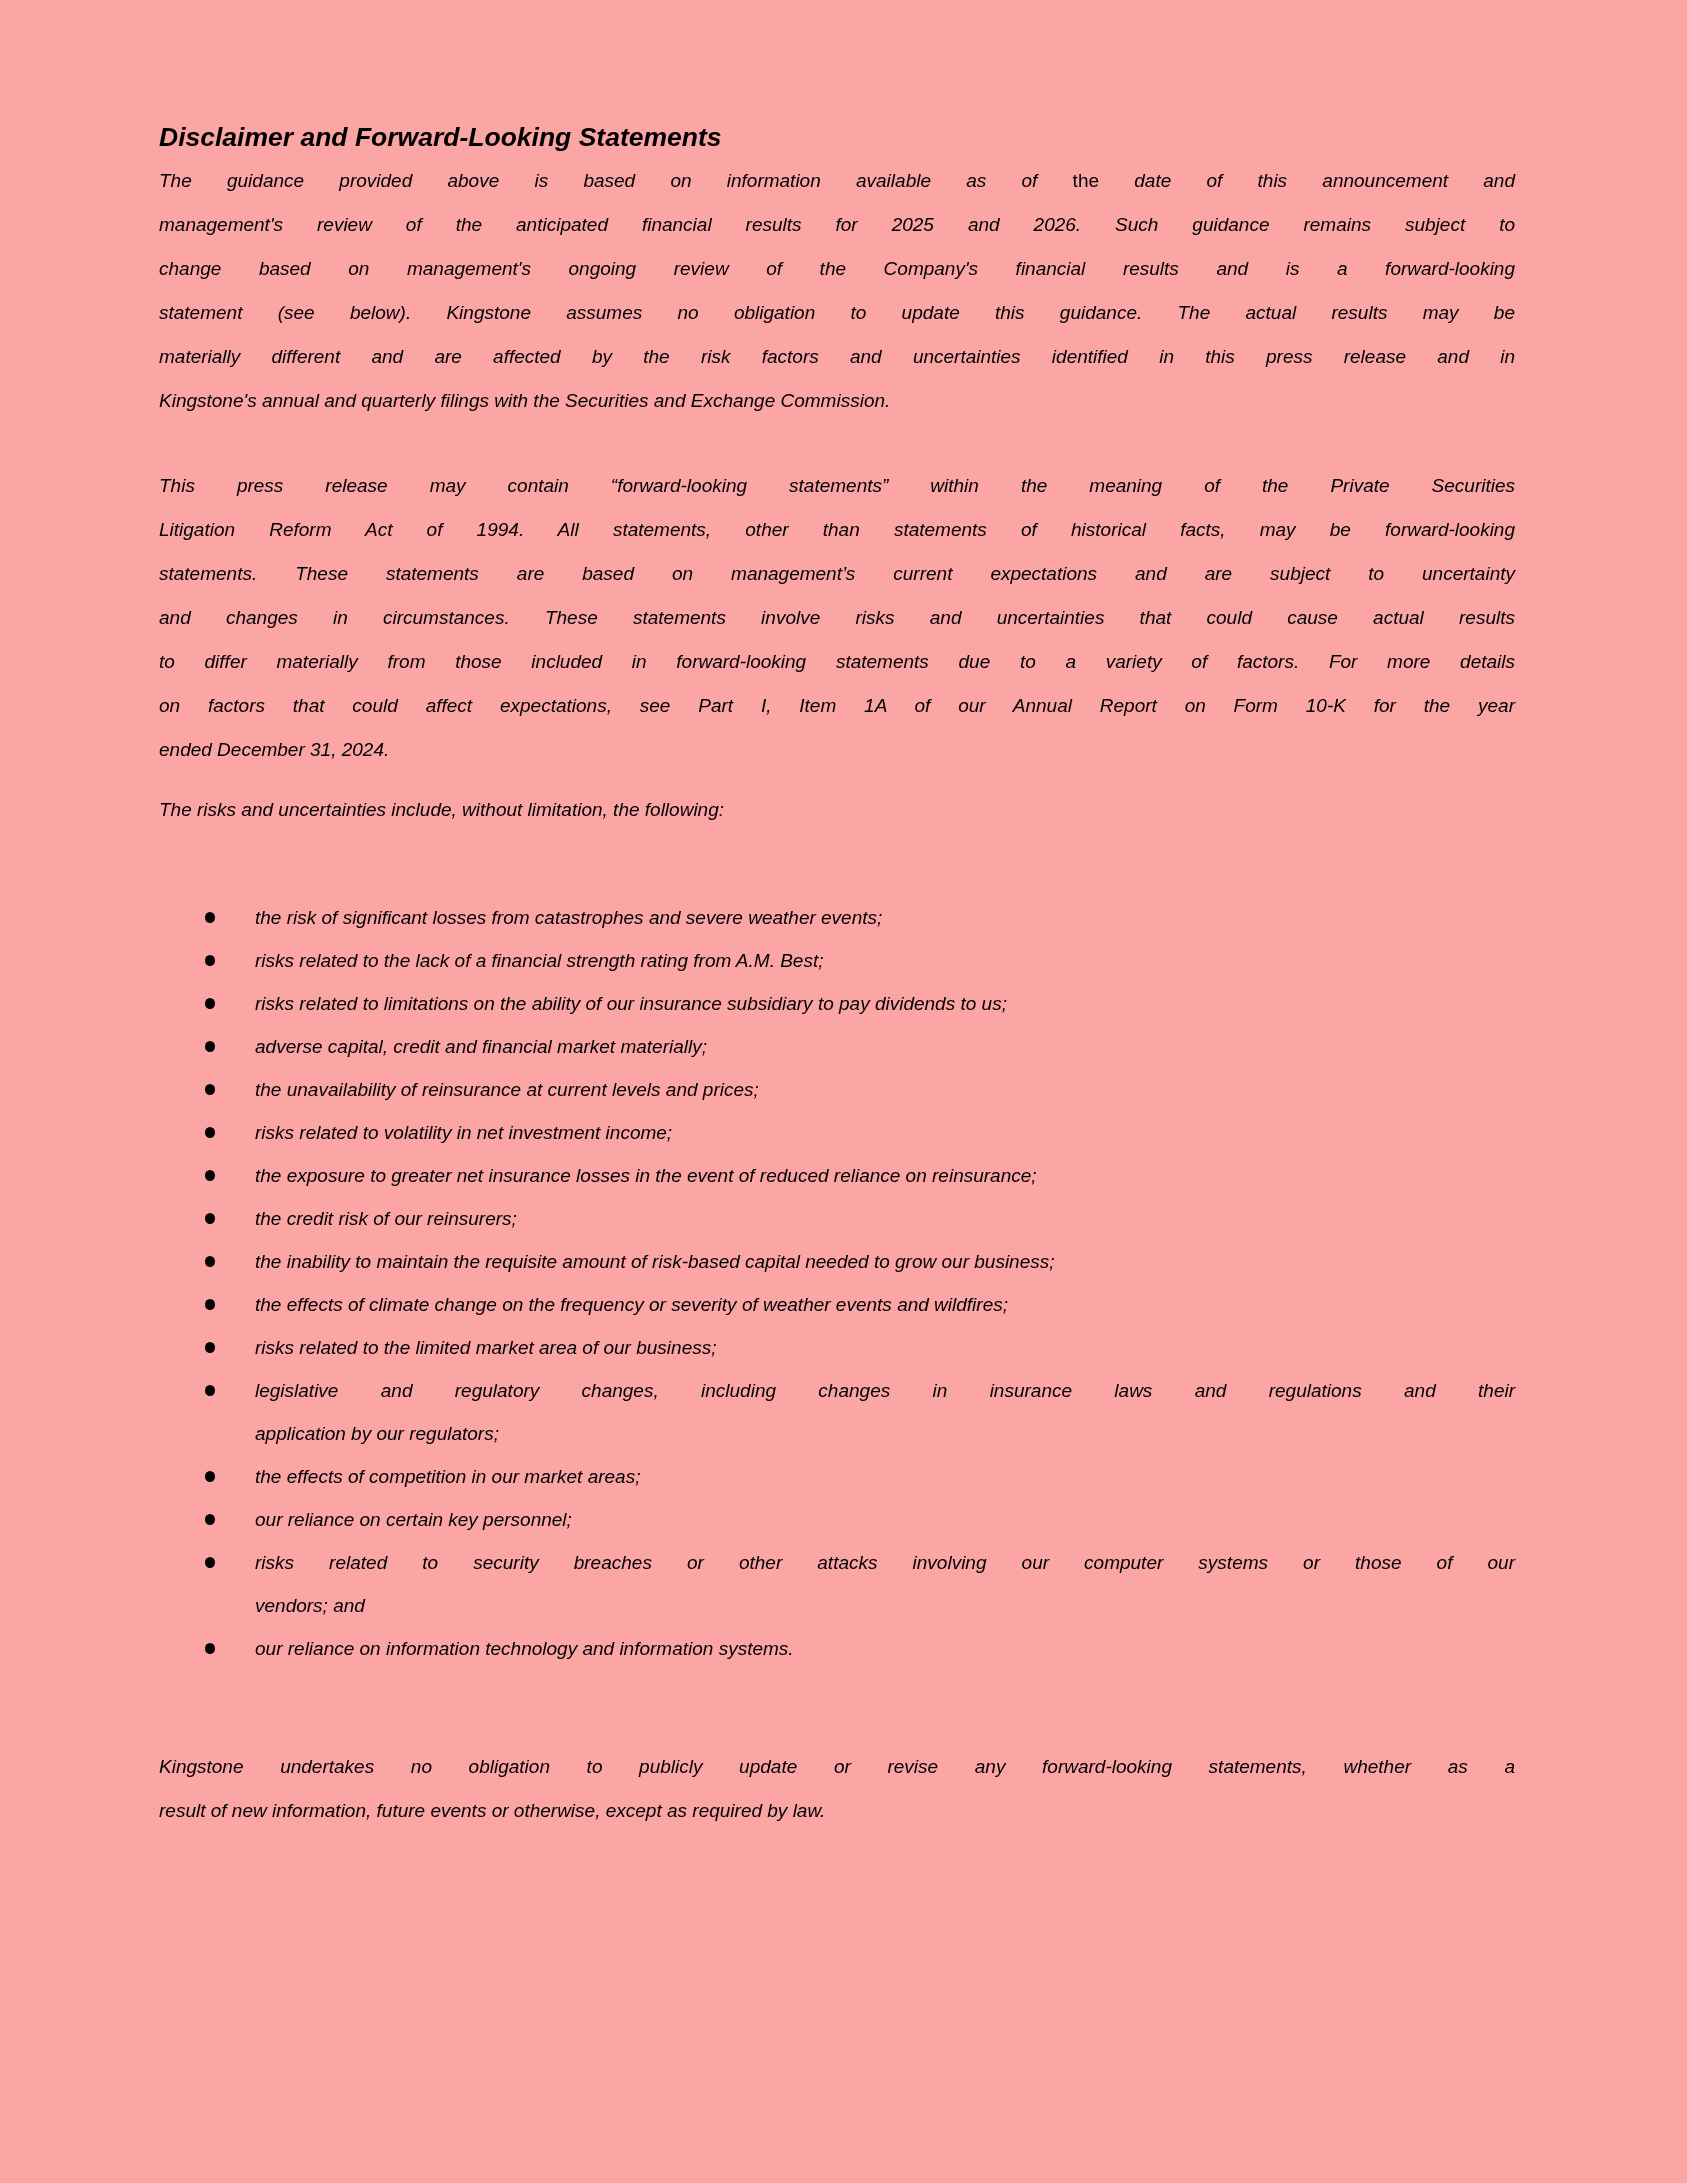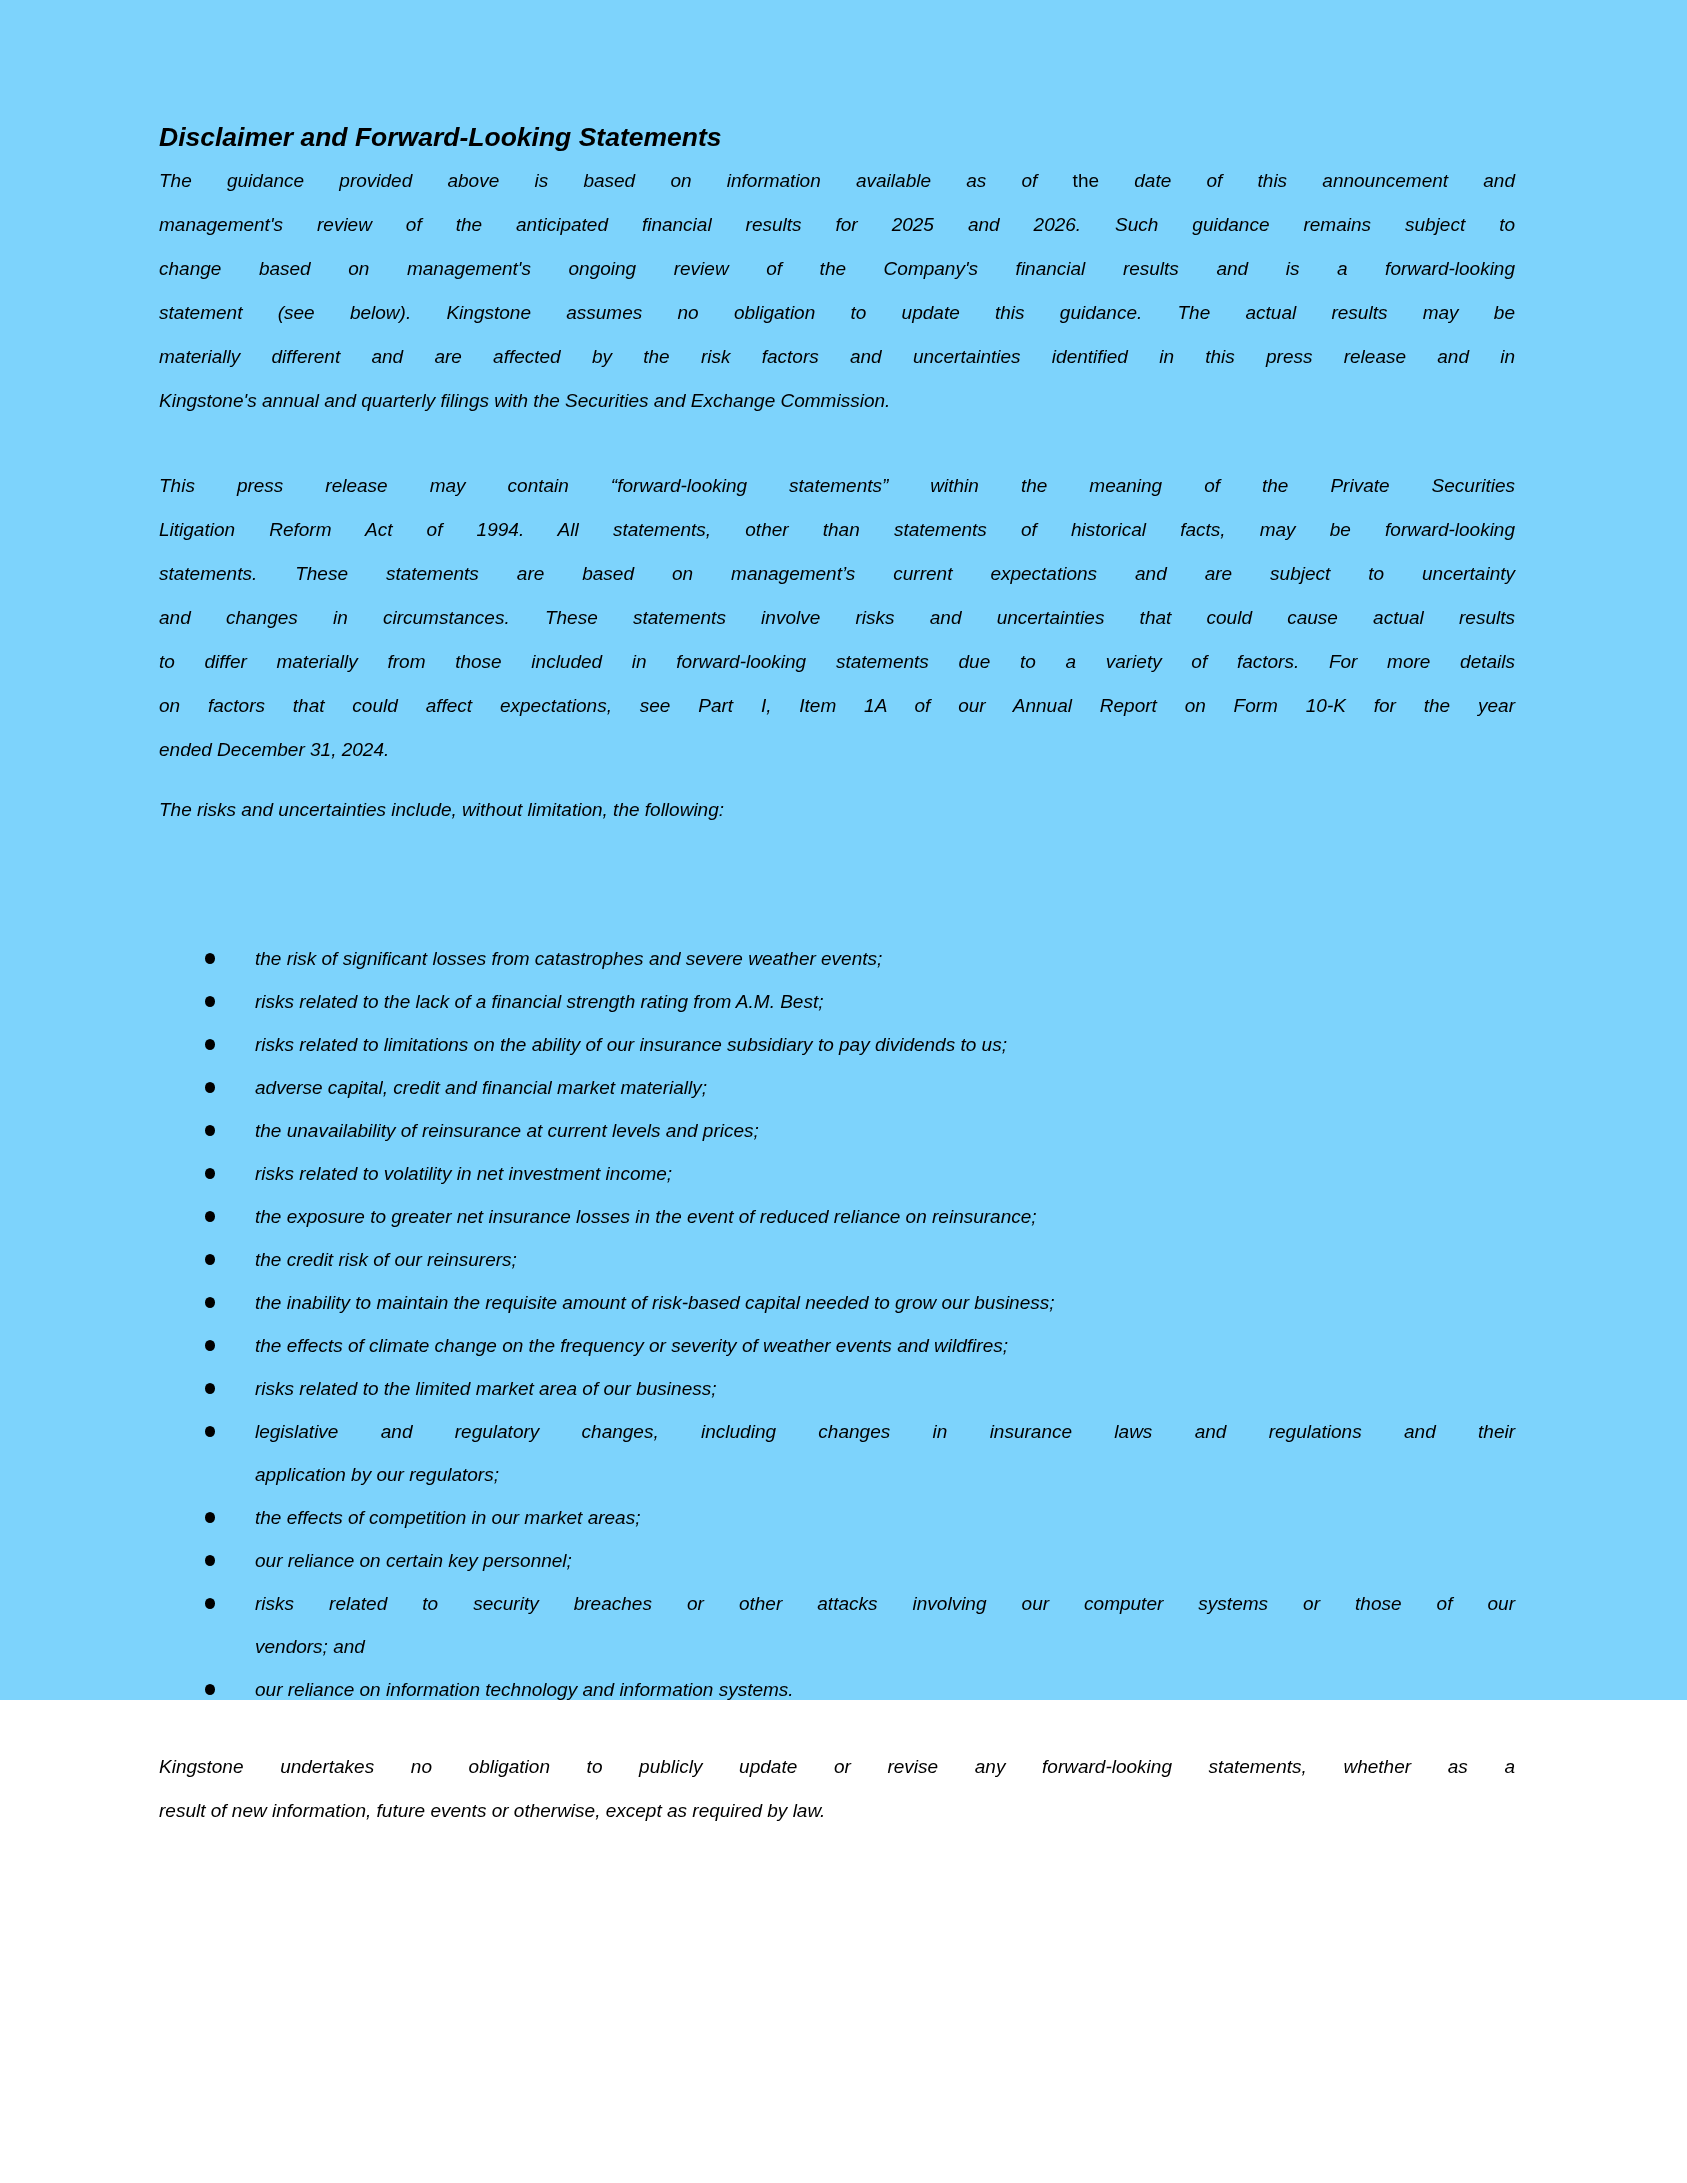--- a/index.html
+++ b/index.html
@@ -1,20 +1,20 @@
 <!DOCTYPE html>
 <html style="font-size:10.6px"><head>
   <meta charset="utf-8">
   <style>
     html, body { margin: 0; padding: 0; background: #ffffff; }
     body {
       width: 1687px; height: 2183px; position: relative; overflow: hidden;
       font-family: "Liberation Sans", sans-serif; color: #000000;
     }
-    .page { position: absolute; left: 0; top: 0; width: 1687px; height: 1700px; background: #7dd3fc; }
+    .page { position: absolute; left: 0; top: 0; width: 1687px; height: 2183px; background: #fca5a5; }
     .block { position: absolute; left: 159px; width: 1356px; }
     .line {
       display: block; height: 44px; line-height: 44px;
       font-size: 19px; font-style: italic; white-space: nowrap;
       text-align: justify; text-align-last: justify;
     }
     .line.last { text-align-last: left; }
     .heading { font-weight: bold; font-style: italic; font-size: 26.5px; height: 44px; line-height: 44px; }
     .upright { font-style: normal; }
     .bullets { position: absolute; left: 159px; width: 1356px; }
@@ -50,21 +50,21 @@
     <span class="line">and changes in circumstances. These statements involve risks and uncertainties that could cause actual results</span>
     <span class="line">to differ materially from those included in forward-looking statements due to a variety of factors. For more details</span>
     <span class="line">on factors that could affect expectations, see Part I, Item 1A of our Annual Report on Form 10-K for the year</span>
     <span class="line last">ended December 31, 2024.</span>
   </div>
 
   <div class="block" style="top:788px;">
     <span class="line last">The risks and uncertainties include, without limitation, the following:</span>
   </div>
 
-  <div class="bullets" id="bullet-list" style="top:896px;margin-top:41px;">
+  <div class="bullets" id="bullet-list" style="top:896px;">
       <div class="bullet-item">
         <span class="bullet-dot"></span>
         <span class="line last">the risk of significant losses from catastrophes and severe weather events;</span>
       </div>
       <div class="bullet-item">
         <span class="bullet-dot"></span>
         <span class="line last">risks related to the lack of a financial strength rating from A.M. Best;</span>
       </div>
       <div class="bullet-item">
         <span class="bullet-dot"></span>

